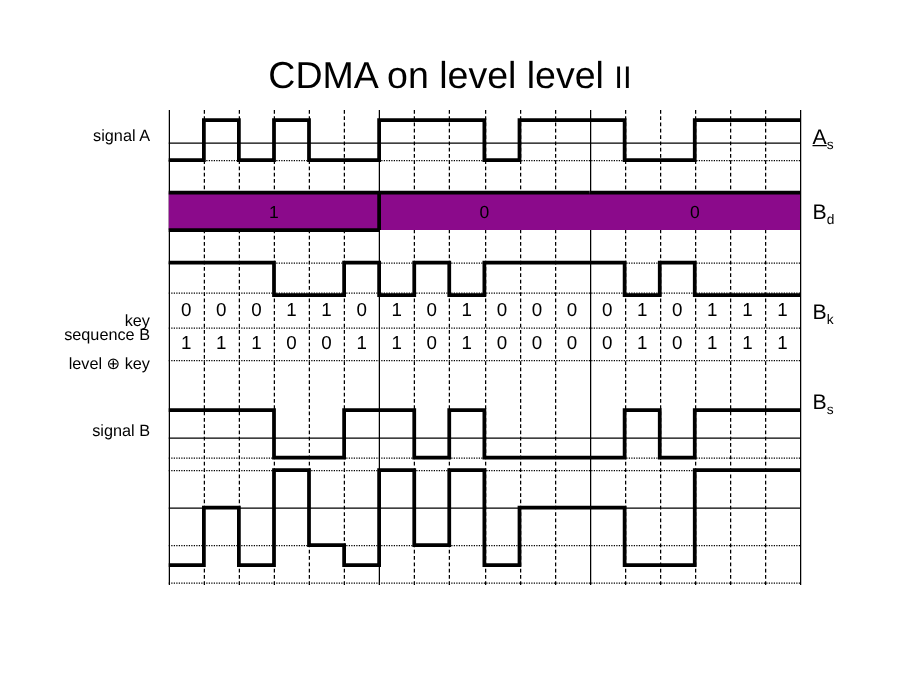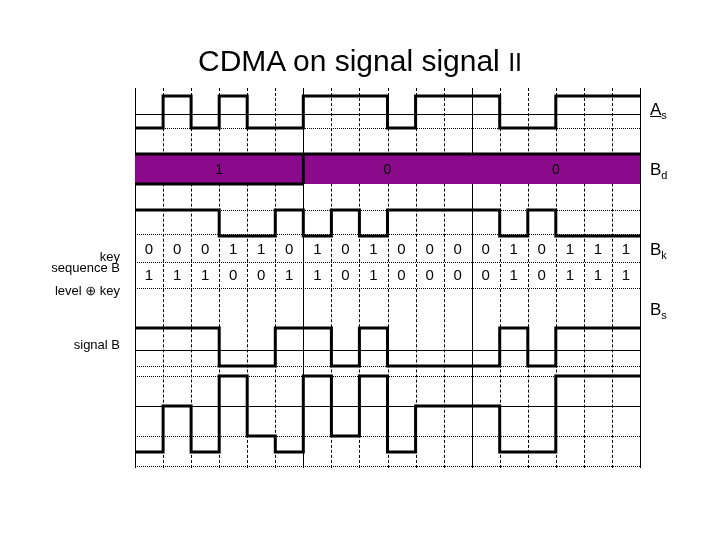--- a/index.html
+++ b/index.html
@@ -46,32 +46,33 @@
   .bandnum{
     position:absolute;text-align:center;font-size:14px;color:#000;
   }
 </style>
 </head>
 <body>
 
 <div id="stage">
 
   <div class="title">
-    <span>CDMA on signal signal </span><span class="sub">II</span>
+    <span>CDMA on level level </span><span class="sub">II</span>
   </div>
 
+  <div class="lbl" style="left:10px;top:101px;width:110px;">signal A</div>
   <div class="lbl" style="left:10px;top:249px;width:110px;">key</div>
   <div class="lbl" style="left:10px;top:260px;width:110px;">sequence B</div>
   <div class="lbl" style="left:10px;top:283px;width:110px;">level ⊕ key</div>
   <div class="lbl" style="left:10px;top:337px;width:110px;">signal B</div>
 
   <div class="rlbl" style="left:650px;top:100px;text-decoration:underline;"><span>A</span><sub>s</sub></div>
   <div class="rlbl" style="left:650px;top:160px;"><span>B</span><sub>d</sub></div>
   <div class="rlbl" style="left:650px;top:240px;"><span>B</span><sub>k</sub></div>
-  <div class="rlbl" style="left:650px;top:300px;"><span>B</span><sub>s</sub></div>
+  <div class="rlbl" style="left:650px;top:312px;"><span>B</span><sub>s</sub></div>
 
   <div id="plot">
     <div id="gridlines">
         <div class="vline solid" style="left: 0px;"></div>
         <div class="vline" style="left: 28.0556px;"></div>
         <div class="vline" style="left: 56.1111px;"></div>
         <div class="vline" style="left: 84.1667px;"></div>
         <div class="vline" style="left: 112.222px;"></div>
         <div class="vline" style="left: 140.278px;"></div>
         <div class="vline solid" style="left: 168.333px;"></div>

